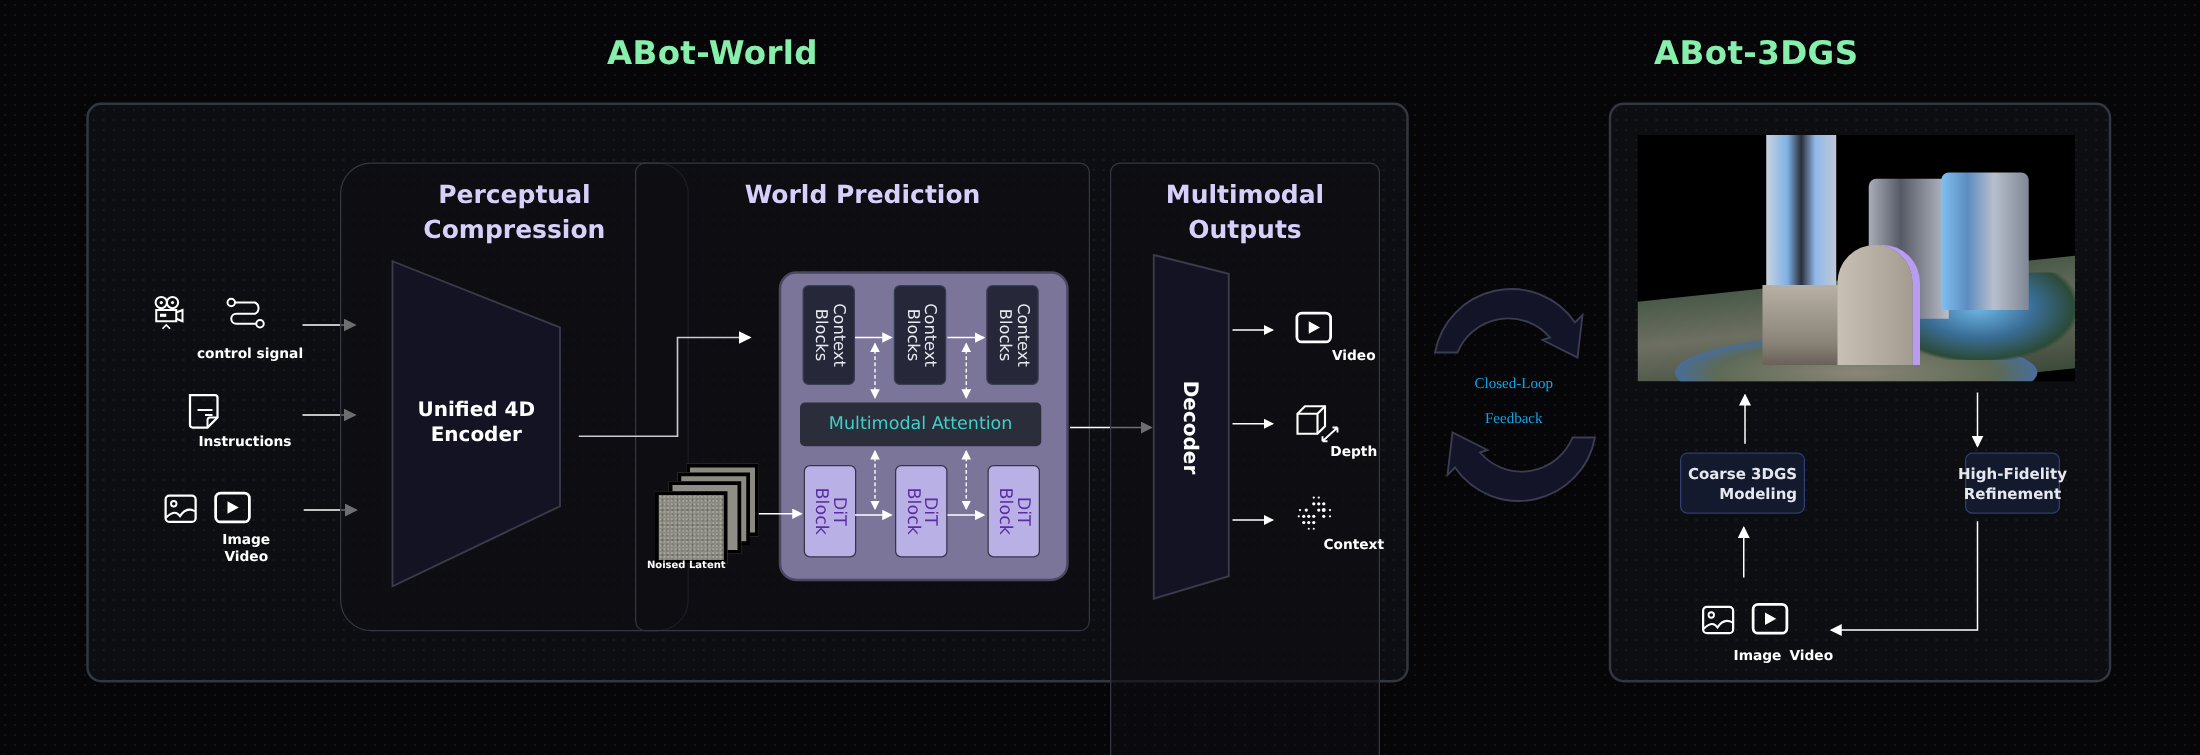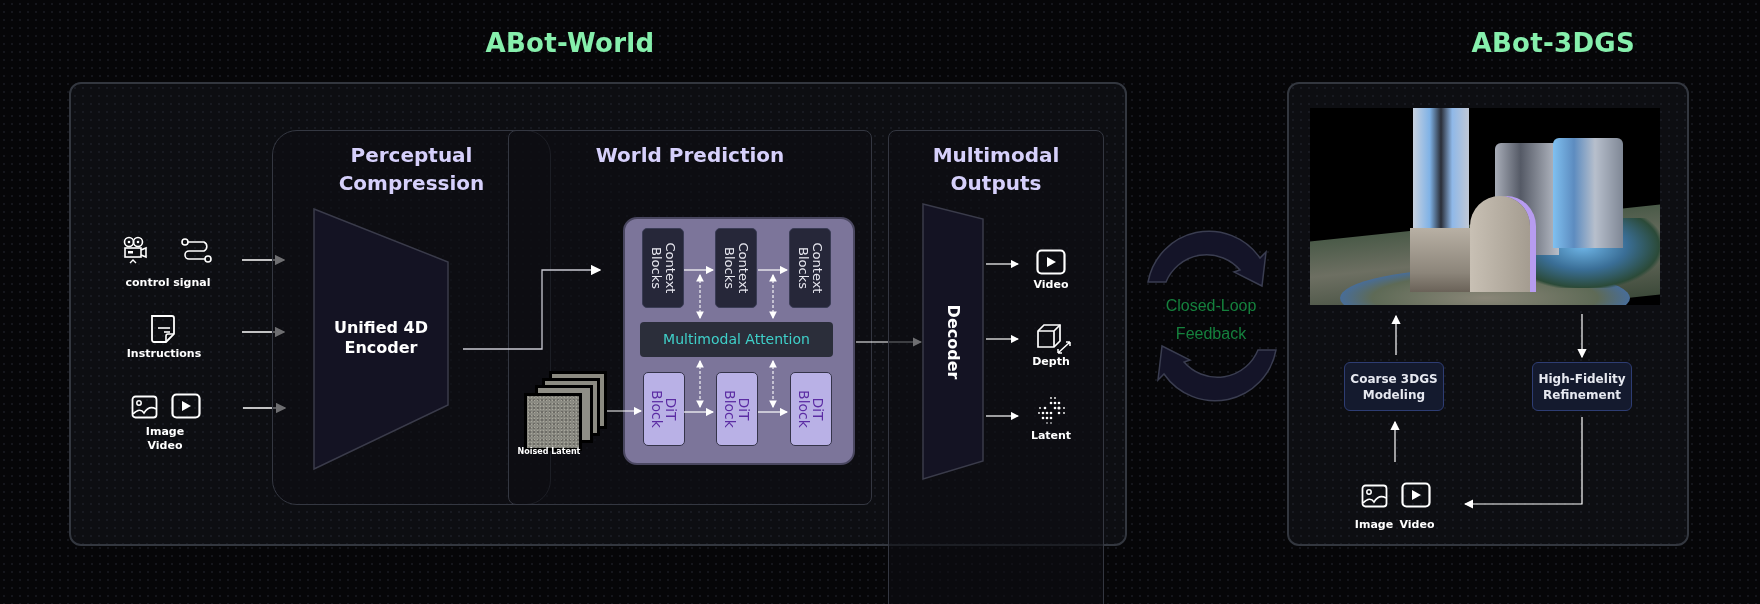--- a/index.html
+++ b/index.html
@@ -24,21 +24,21 @@
     box-sizing:border-box;
   }
   .section {
     border:1.5px solid #343741; border-radius:8px; box-sizing:border-box;
     background: rgba(13,14,18,0.6);
   }
   .sec-title {
     position:absolute; left:0; right:0; top:10px; text-align:center;
     color:#d6d0fb; font-weight:bold; font-size:20px; line-height:28px;
   }
-  .lbl { color:#fff; font-weight:bold; font-size:11px; text-align:center; white-space:nowrap; }
+  .lbl { color:#fff; font-weight:bold; font-size:11px; text-align:center; white-space:nowrap;margin-left:32px; }
   .lbl-sm { color:#fff; font-weight:bold; font-size:8px; text-align:center; white-space:nowrap; }
   .ctx {
     position:absolute; width:42px; height:80px; background:#262739;
     border:1.5px solid #3a3c55; border-radius:5px; box-sizing:border-box;
   }
   .ctx span, .dit span {
     position:absolute; left:50%; top:50%;
     transform: translate(-50%,-50%) rotate(90deg);
     white-space:pre; text-align:center; font-size:13px; line-height:14px;
   }
@@ -53,21 +53,21 @@
     background:#141a2e; box-sizing:border-box; color:#e6e8f0;
     font-weight:bold; font-size:12px; text-align:center; line-height:16px;
     display:flex; align-items:center; justify-content:center;
   }
   svg { overflow:visible; }
 </style>
 </head>
 <body>
 
 <div class="abs title" style="left:420px; top:28px; width:300px;">ABot-World</div>
-<div class="abs title" style="left:1335px; top:28px; width:300px;text-align:right;">ABot-3DGS</div>
+<div class="abs title" style="left:1255px; top:28px; width:300px;">ABot-3DGS</div>
 
 <div class="abs outer" style="left:69px; top:82px; width:1058px; height:464px;"></div>
 
 <div class="abs" style="left:122px; top:236px;">
   <svg width="26" height="30" viewBox="0 0 26 30">
     <circle cx="7" cy="6" r="4.5" fill="none" stroke="#fff" stroke-width="1.6"></circle>
     <circle cx="16" cy="6" r="4.5" fill="none" stroke="#fff" stroke-width="1.6"></circle>
     <circle cx="7" cy="6" r="1.3" fill="#fff"></circle>
       <circle cx="16" cy="6" r="1.3" fill="#fff"></circle>
     <rect x="3" y="12" width="16" height="9" fill="none" stroke="#fff" stroke-width="1.6"></rect>
@@ -276,27 +276,27 @@
         <circle cx="25" cy="17" r="1.3"></circle>
         <circle cx="30" cy="17" r="0.9"></circle>
       <circle cx="9" cy="22" r="1.3"></circle>
         <circle cx="13" cy="22" r="1.3"></circle>
         <circle cx="17" cy="22" r="1.3"></circle>
       <circle cx="13" cy="27" r="0.8"></circle>
         <circle cx="17" cy="27" r="0.8"></circle>
     </g>
   </svg>
 </div>
-<div class="abs lbl" style="left:1021px; top:429px; width:60px;">Latent</div>
+<div class="abs lbl" style="left:1021px; top:429px; width:60px;">Context</div>
 
 <svg class="abs" style="left:1136px; top:218px;" width="152" height="196">
   <path d="M12 64 A62 62 0 0 1 124 40 L130 34 L126 68 L98 54 L104 52 A44 44 0 0 0 30 64 Z" fill="#141428" stroke="#3a3d50" stroke-width="1.5"></path>
   <path d="M140 132 A62 62 0 0 1 28 156 L22 162 L26 128 L54 142 L48 144 A44 44 0 0 0 122 132 Z" fill="#141428" stroke="#3a3d50" stroke-width="1.5"></path>
 </svg>
-<div class="abs" style="left:1126px; top:292px; width:170px; text-align:center; color:#15803d; font-family:Liberation Sans, sans-serif; font-size:16px; line-height:28px; white-space:pre;">Closed-Loop
+<div class="abs" style="left:1126px; top:292px; width:170px; text-align:center; color:#0ea5e9; font-family:Liberation Serif, serif; font-size:12px; line-height:28px; white-space:pre;">Closed-Loop
 Feedback</div>
 
 <div class="abs outer" style="left:1287px; top:82px; width:402px; height:464px;"></div>
 
 <div class="abs" style="left:1310px; top:108px; width:350px; height:197px; background:#000; overflow:hidden;">
   <div class="abs" style="left:0; top:115px; width:350px; height:90px; background:linear-gradient(180deg,#4a5a48 0%,#6d6f62 40%,#3d4a3a 100%); transform:skewY(-6deg);"></div>
   <div class="abs" style="left:30px; top:160px; width:290px; height:60px; border-radius:50%; background:radial-gradient(ellipse at center,#8a8678 0%,#5e6a56 55%,#3b6fbf 80%,transparent 82%);"></div>
   <div class="abs" style="left:222px; top:110px; width:128px; height:70px; background:radial-gradient(ellipse at 40% 40%,#6fb6e8 0%,#3a6e96 40%,#2b4a38 70%,transparent 75%);"></div>
   <div class="abs" style="left:103px; top:0; width:56px; height:122px; background:linear-gradient(90deg,#c9d2e0 0%,#7fb2e6 30%,#2a2e38 50%,#8fb8e8 70%,#c0c8d6 100%);"></div>
   <div class="abs" style="left:185px; top:35px; width:64px; height:112px; background:linear-gradient(90deg,#a8adb8 0%,#555a66 40%,#b9bec8 100%); border-radius:6px 6px 0 0;"></div>
@@ -310,23 +310,23 @@
     <marker id="ah7" markerWidth="8" markerHeight="8" refX="7" refY="4" orient="auto">
         <path d="M0 0 L8 4 L0 8 Z" fill="#fff"></path>
       </marker>
   </defs>
   <line x1="96" y1="50" x2="96" y2="11" stroke="#fff" stroke-width="1.2" marker-end="url(#ah7)"></line>
   <line x1="282" y1="9" x2="282" y2="52" stroke="#fff" stroke-width="1.2" marker-end="url(#ah7)"></line>
   <line x1="95" y1="157" x2="95" y2="117" stroke="#fff" stroke-width="1.2" marker-end="url(#ah7)"></line>
   <polyline points="282,112 282,199 165,199" fill="none" stroke="#fff" stroke-width="1.2" marker-end="url(#ah7)"></polyline>
 </svg>
 
-<div class="box3d" style="left:1344px; top:362px; width:100px; height:49px; white-space:pre;">Coarse 3DGS
+<div class="box3d" style="left:1344px; top:362px; width:100px; height:49px; white-space:pre;text-align:right;">Coarse 3DGS
 Modeling</div>
-<div class="box3d" style="left:1532px; top:362px; width:100px; height:49px; white-space:pre;">High-Fidelity
+<div class="box3d" style="left:1572px; top:362px; width:76px; height:49px; white-space:pre;">High-Fidelity
 Refinement</div>
 
 <div class="abs" style="left:1361px; top:484px;">
   <svg width="28" height="24" viewBox="0 0 28 24">
     <rect x="1.5" y="1.5" width="24" height="21" rx="3" fill="none" stroke="#fff" stroke-width="1.8"></rect>
     <circle cx="8" cy="8" r="2.2" fill="none" stroke="#fff" stroke-width="1.5"></circle>
     <path d="M2 19 Q9 12 13 18 Q18 10 25 14" fill="none" stroke="#fff" stroke-width="1.6"></path>
   </svg>
 </div>
 <div class="abs" style="left:1401px; top:482px;">

